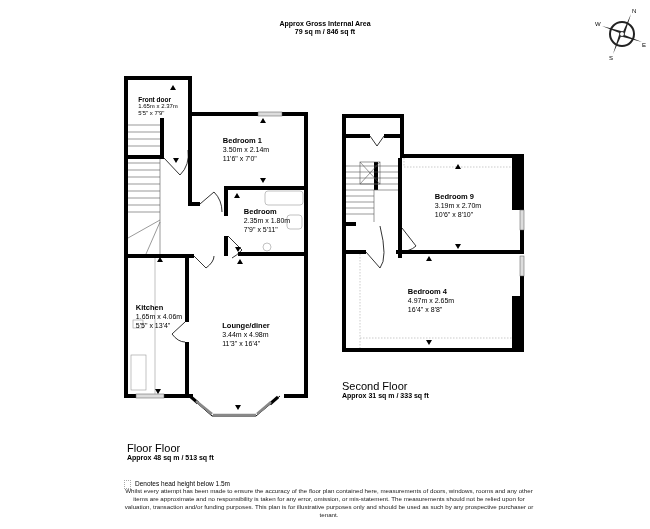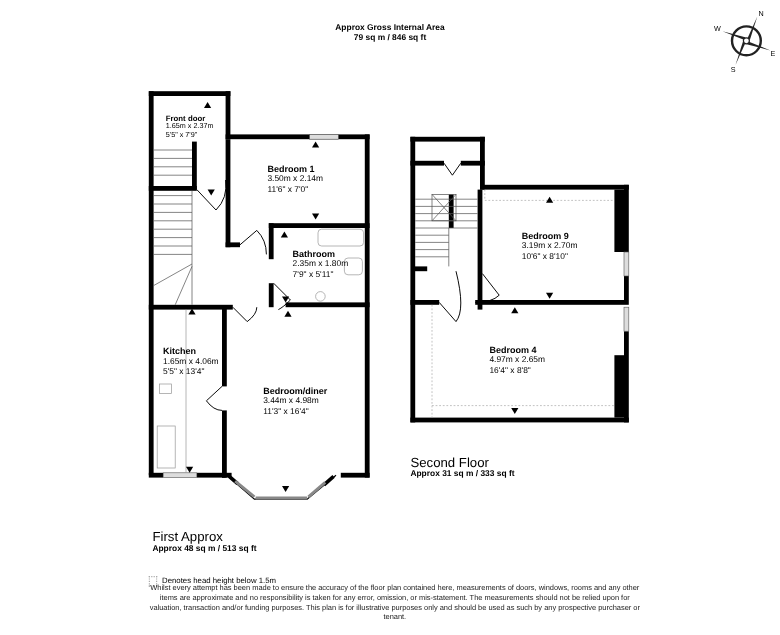--- a/index.html
+++ b/index.html
@@ -211,47 +211,47 @@
   <div class="name">Front door</div>
   <div>1.65m x 2.37m</div>
   <div>5'5" x 7'9"</div>
 </div>
 <div class="room-label" style="left:246px;top:136px">
   <div class="name">Bedroom 1</div>
   <div>3.50m x 2.14m</div>
   <div>11'6" x 7'0"</div>
 </div>
 <div class="room-label" style="left:267px;top:207px">
-  <div class="name">Bathroom</div>
+  <div class="name">Bedroom</div>
   <div>2.35m x 1.80m</div>
   <div>7'9" x 5'11"</div>
 </div>
-<div class="room-label" style="left:159px;top:288px">
+<div class="room-label" style="left:159px;top:303px">
   <div class="name">Kitchen</div>
   <div>1.65m x 4.06m</div>
   <div>5'5" x 13'4"</div>
 </div>
 <div class="room-label" style="left:246px;top:321px">
-  <div class="name">Bedroom/diner</div>
+  <div class="name">Lounge/diner</div>
   <div>3.44m x 4.98m</div>
   <div>11'3" x 16'4"</div>
 </div>
 <div class="room-label" style="left:458px;top:192px">
   <div class="name">Bedroom 9</div>
   <div>3.19m x 2.70m</div>
   <div>10'6" x 8'10"</div>
 </div>
 <div class="room-label" style="left:431px;top:287px">
   <div class="name">Bedroom 4</div>
   <div>4.97m x 2.65m</div>
   <div>16'4" x 8'8"</div>
 </div>
 
 <div class="abs" style="left:127px;top:442px">
-  <div class="floor-title">First Approx</div>
+  <div class="floor-title">Floor Floor</div>
   <div class="floor-area">Approx 48 sq m / 513 sq ft</div>
 </div>
 <div class="abs" style="left:342px;top:380px">
   <div class="floor-title">Second Floor</div>
   <div class="floor-area">Approx 31 sq m / 333 sq ft</div>
 </div>
 
 <div class="abs legend">
   <span class="legend-box"></span><span>Denotes head height below 1.5m</span>
 </div>

